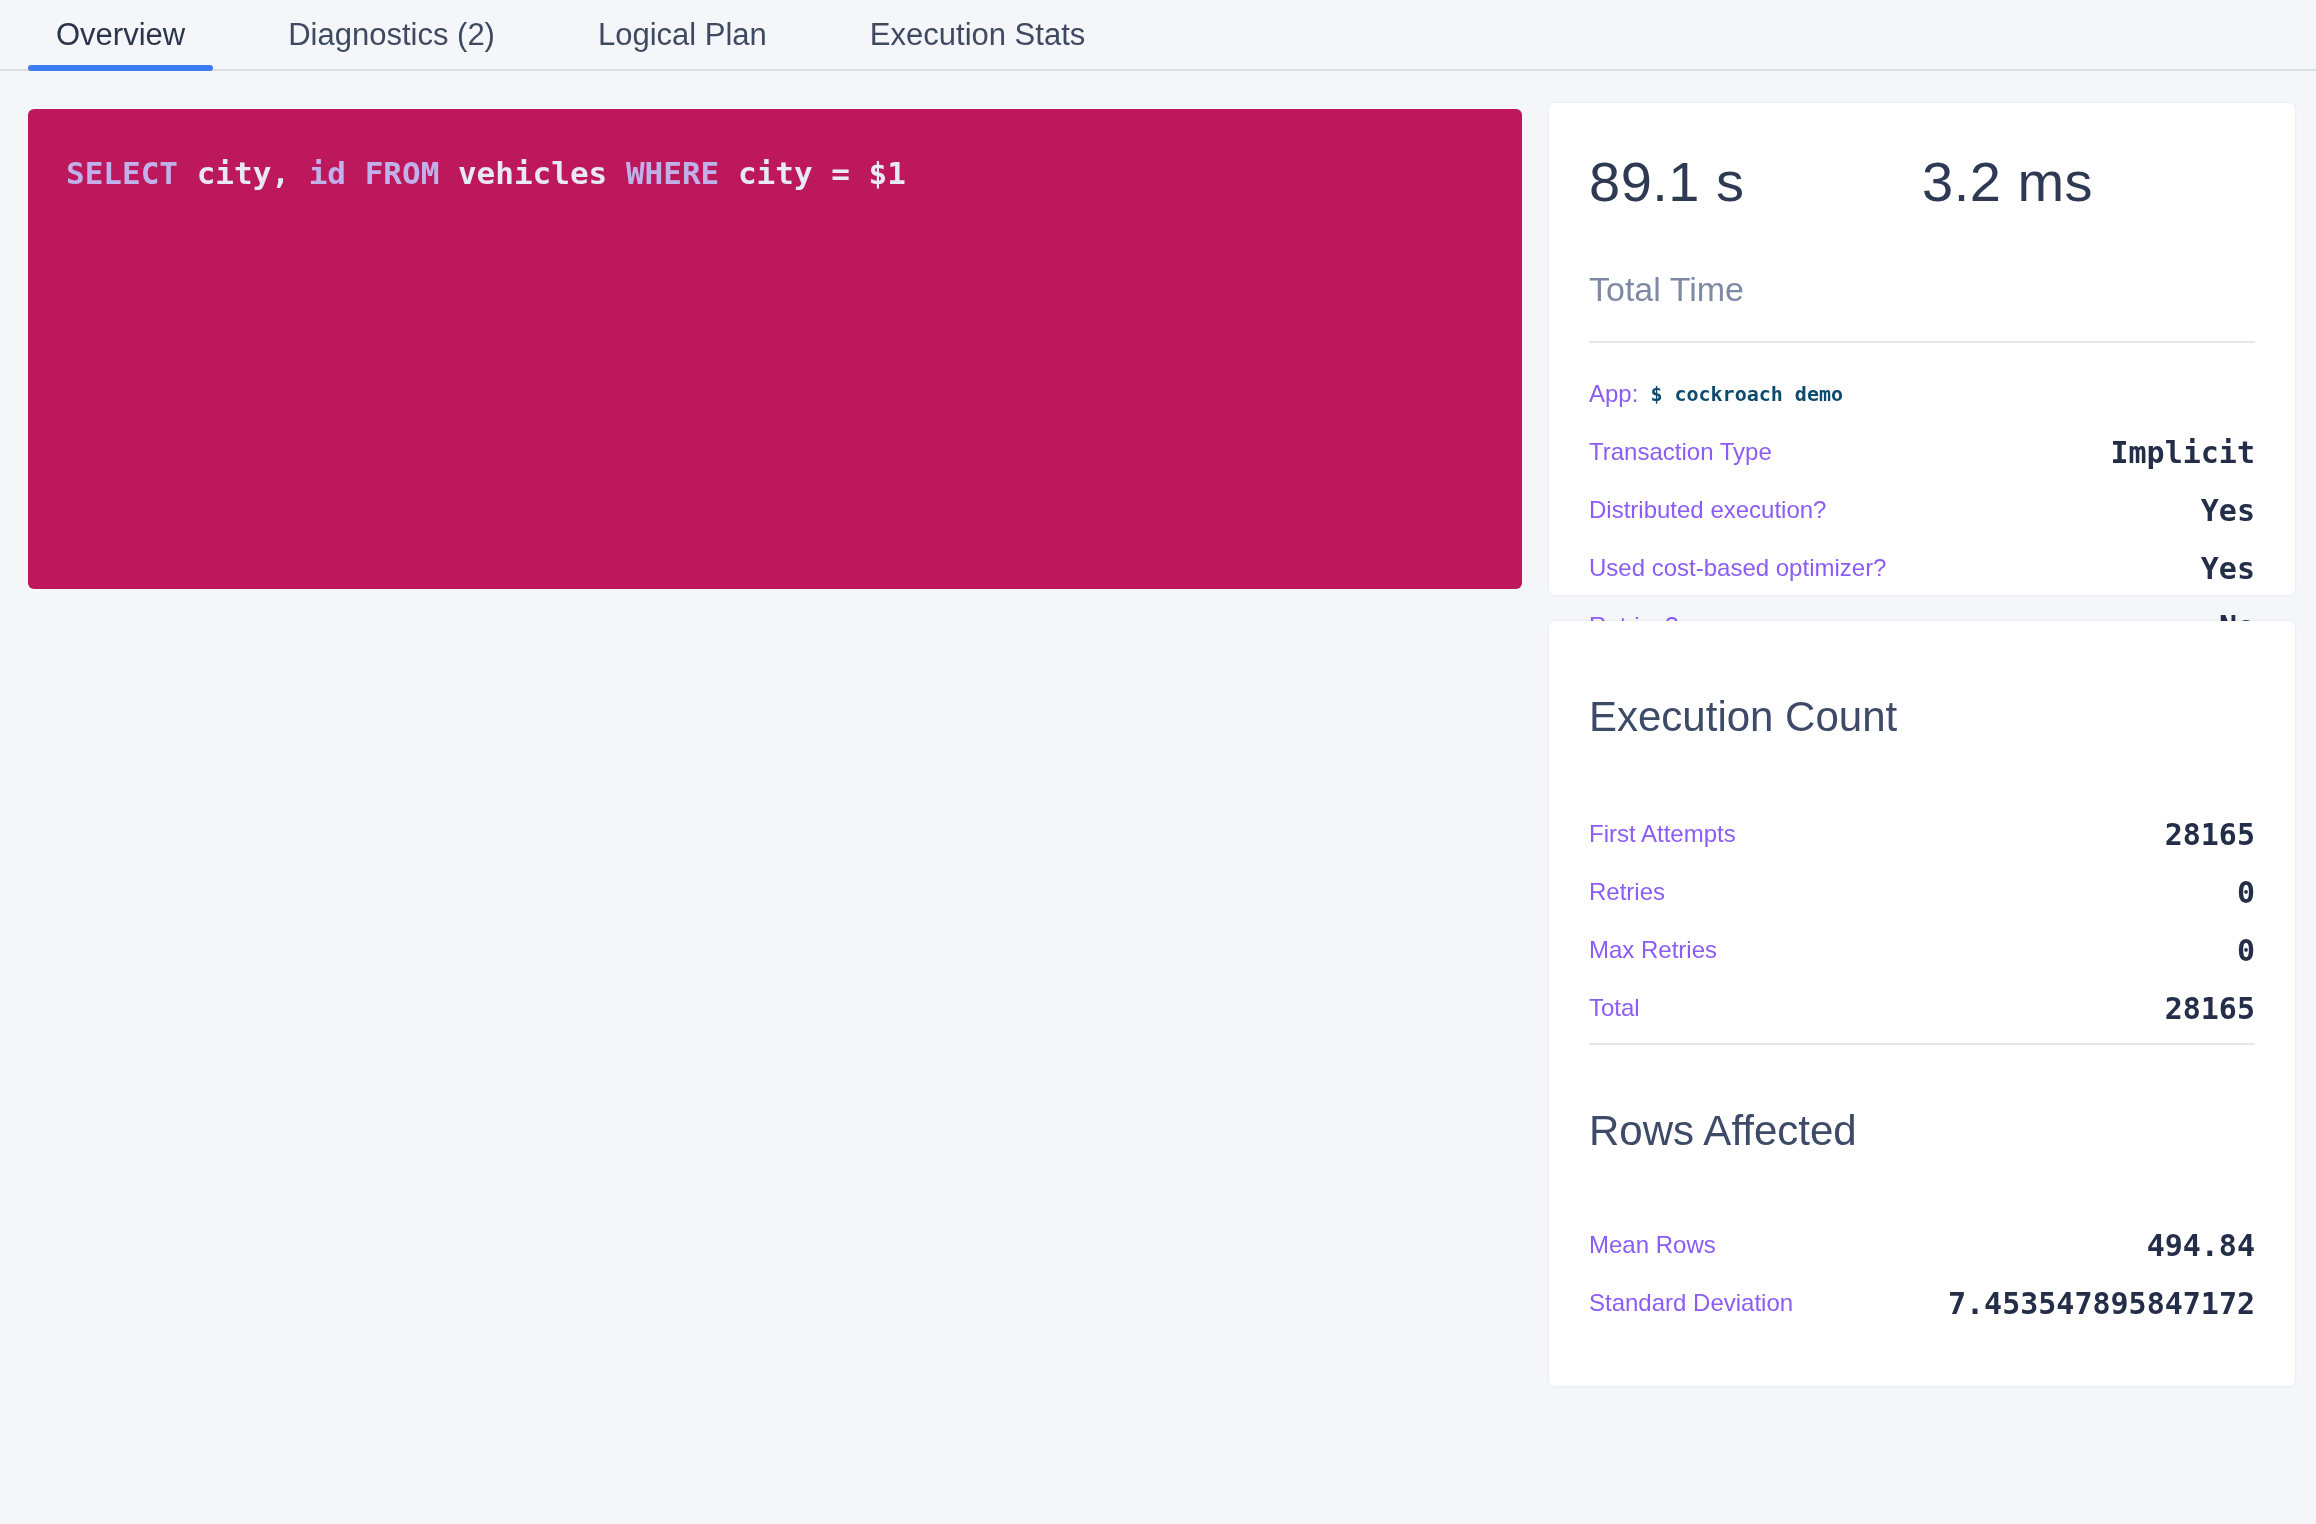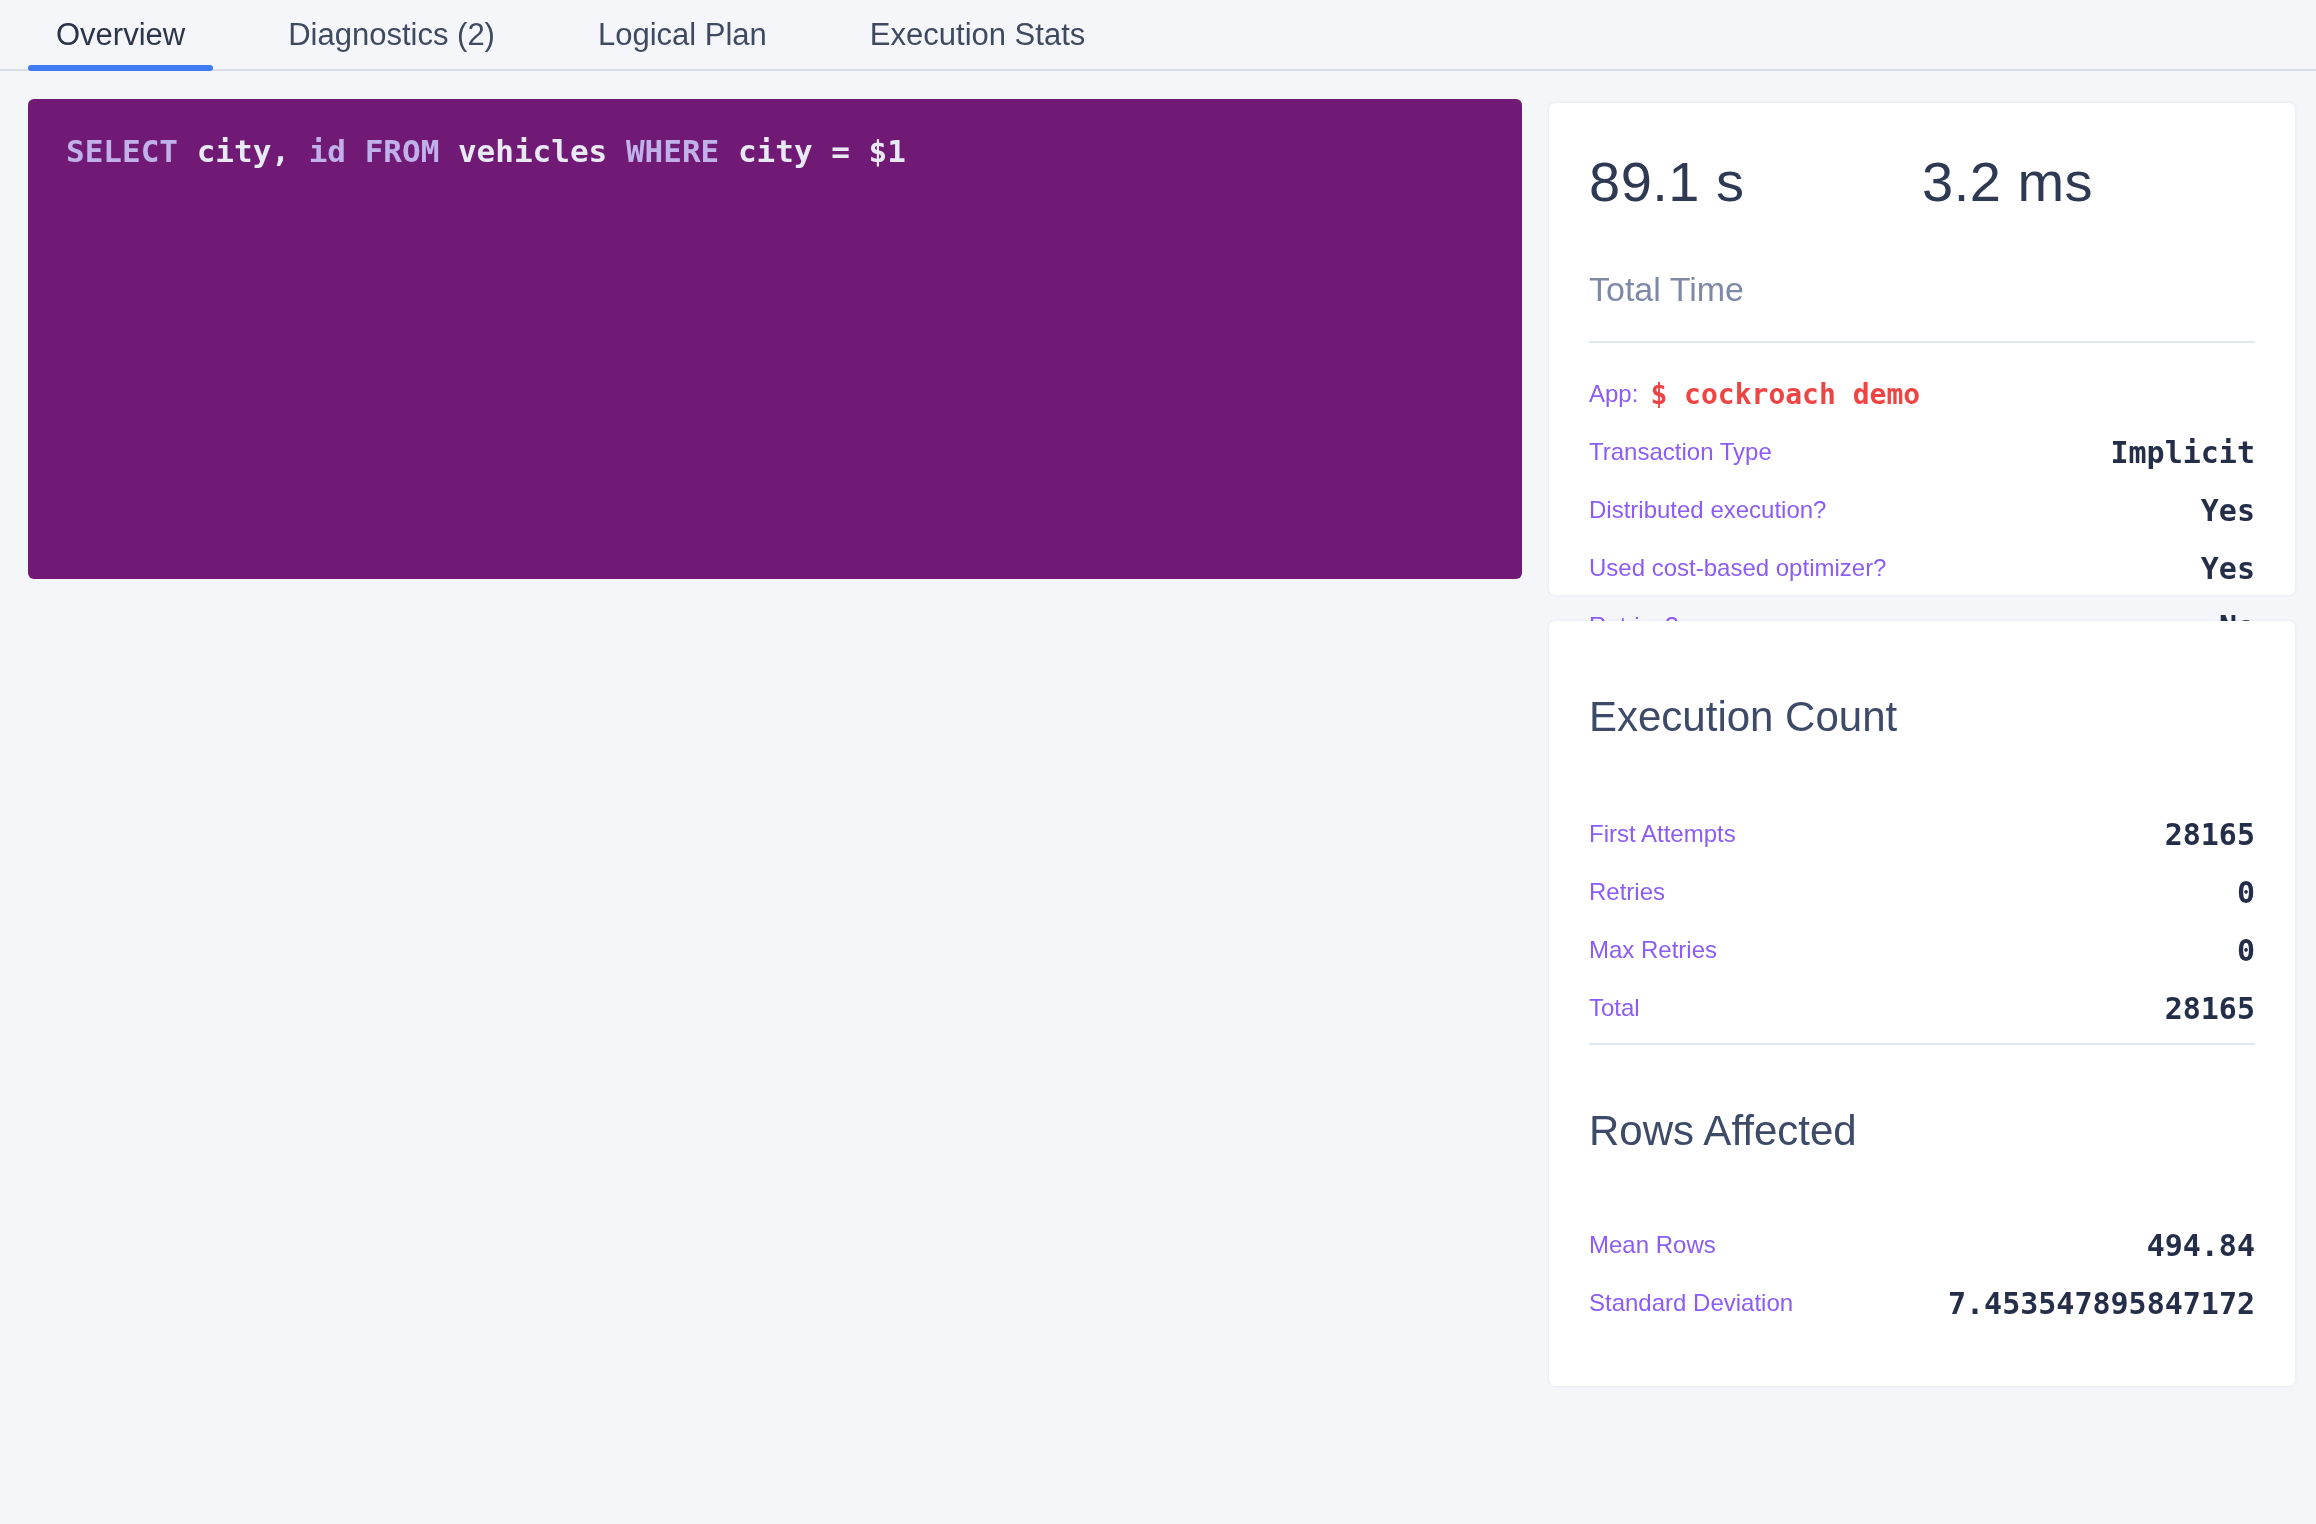--- a/index.html
+++ b/index.html
@@ -43,24 +43,25 @@
   .content {
     display: flex;
     padding: 28px 21px 0 28px;
     gap: 27px;
   }
 
   
   .sql-box {
     width: 1494px;
     height: 480px;
-    background: #701a75;
+    background: #be185d;
     border-radius: 6px;
-    padding: 32px 38px;
+    padding: 44px 38px;
     flex-shrink: 0;
+    margin-top: 10px;
   }
   .sql-code {
     font-family: "DejaVu Sans Mono", monospace;
     font-size: 31px;
     font-weight: bold;
     line-height: 1.35;
     white-space: pre-wrap;
     color: #e7eaf4;
   }
   .tok.kw { color: #c1b1ea; }
@@ -114,23 +115,23 @@
   .row-label { font-size: 24px; color: #8b5cf6; }
   .row-value {
     font-family: "DejaVu Sans Mono", monospace;
     font-size: 30px;
     font-weight: bold;
     color: #242e48;
   }
   .row.app-row { justify-content: flex-start; }
   .app-link {
     font-family: "DejaVu Sans Mono", monospace;
-    font-size: 28px;
+    font-size: 20px;
     font-weight: bold;
-    color: #ef4444;
+    color: #0c4a6e;
     margin-left: 12px;
     text-decoration: none;
     cursor: pointer;
   }
 
   .card-title {
     font-size: 42px;
     font-weight: 400;
     color: #3e4b68;
     line-height: 52px;

